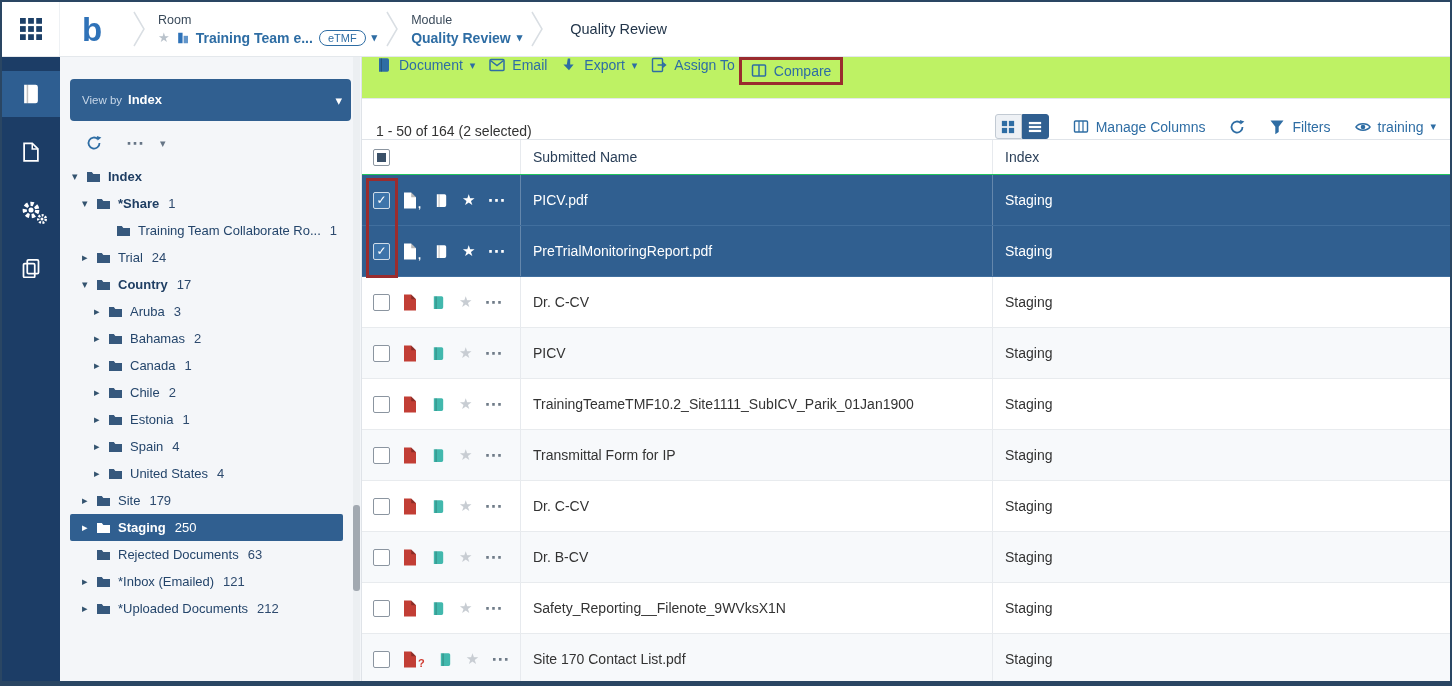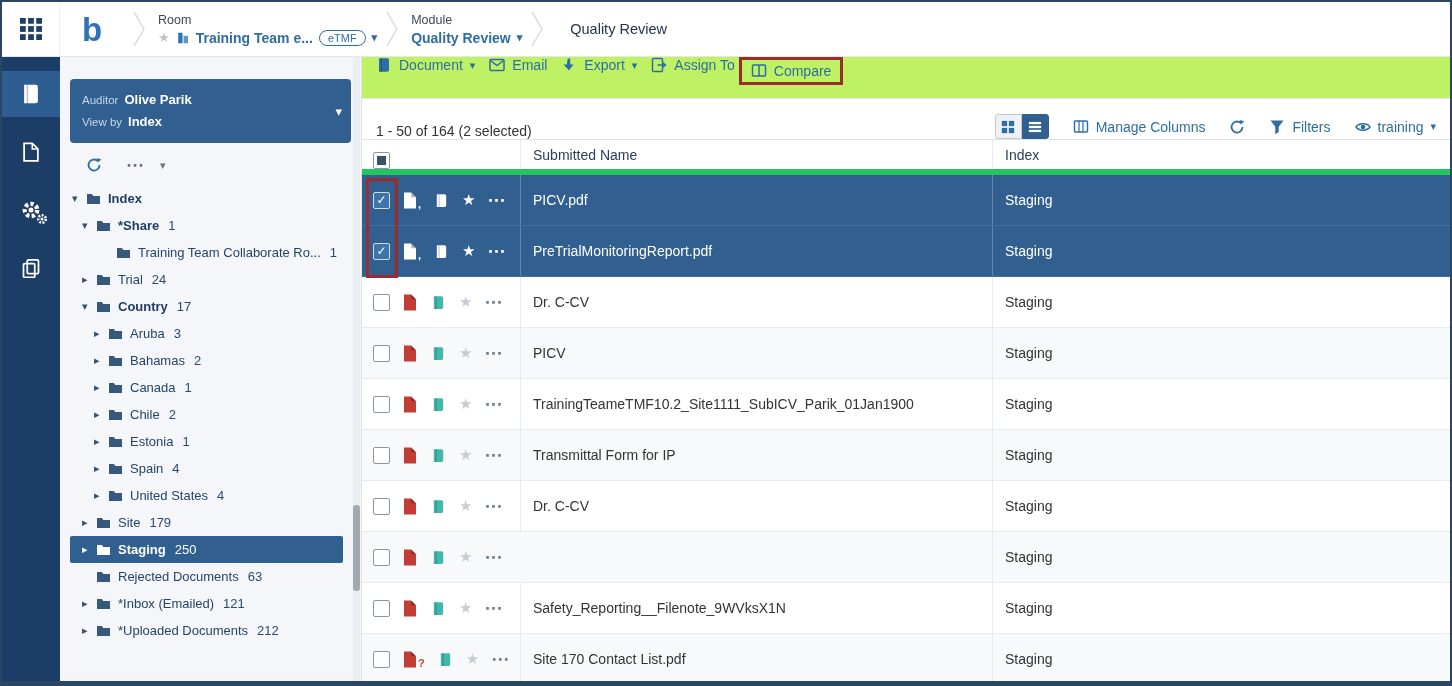--- a/index.html
+++ b/index.html
@@ -72,21 +72,21 @@
 .listbar{height:41px;flex:0 0 41px;background:#fff;border-bottom:1px solid #e0e4e9;display:flex;align-items:flex-end;padding:0 14px}
 .count-text{font-size:14px;color:#333}
 .lb-right{margin-left:auto;display:flex;align-items:center;gap:24px}
 .seg{display:flex}
 .segbtn{width:27px;height:25px;display:flex;align-items:center;justify-content:center;border:1px solid #c2cad3;background:#eef1f5;color:#2e6da4}
 .segbtn:first-child{border-radius:3px 0 0 3px}
 .segbtn.active{background:#305f90;border-color:#305f90;color:#fff;border-radius:0 3px 3px 0}
 .lbbtn{display:flex;align-items:center;gap:7px;color:#2e6da4;font-size:14px;white-space:nowrap}
 
 
-.thead{height:35px;flex:0 0 35px;background:#fff;border-bottom:6px solid #22c55e;position:relative;display:flex;align-items:flex-end;padding-left:11px}
+.thead{height:35px;flex:0 0 35px;background:#fff;border-bottom:1px solid #22c55e;position:relative;display:flex;align-items:center;padding-left:11px}
 .hcell{position:absolute;top:0;bottom:0;display:flex;align-items:center;font-size:14px;color:#2a3f58;border-left:1px solid #e7eaee;padding-left:12px}
 .hname{left:158px;width:472px}
 .hidx{left:630px;right:0}
 .cbx{width:17px;height:17px;flex:0 0 17px;border:1px solid #8b95a0;border-radius:2px;background:#fff;display:flex;align-items:center;justify-content:center;font-size:12px;line-height:1}
 .cbx.indet::after{content:"";width:9px;height:9px;background:#3a5068}
 .rows{flex:1;overflow:hidden}
 .row{height:51px;display:flex;align-items:center;position:relative;padding-left:11px;border-bottom:1px solid #e8ebee;background:#fff;font-size:14px;color:#333}
 .row.alt{background:#f7f9fb}
 .row.sel{background:#305f90;color:#fff;border-bottom-color:#416f9e}
 .row.sel .cbx{background:#3d74aa;border-color:#cfdce8;color:#fff}
@@ -276,21 +276,20 @@
       </div>
       <div class="rail-item">
           <svg class="i20">
             <use href="#sym-copy"></use>
           </svg>
         </div>
     </nav>
 
     <aside class="panel">
       <div class="infobox">
-        <div class="inforow"><span class="lbl">Auditor</span><span class="val">Olive Parik</span></div>
         <div class="inforow"><span class="lbl">View by</span><span class="val">Index</span></div>
         <span class="ib-caret">▾</span>
       </div>
 
       <div class="searchrow">
         <span class="srch-refresh">
             <svg class="i16">
               <use href="#sym-refresh"></use>
             </svg>
           </span>
@@ -675,20 +674,21 @@
               </svg>
               <i class="mark"></i>
             </span>
           <span class="ricon book">
               <svg width="15" height="15" viewBox="0 0 16 16">
                 <use href="#sym-book"></use>
               </svg>
             </span>
           <span class="rstar">★</span>
           <span class="rmore">⋯</span>
+          <span class="cell name">Dr. B-CV</span>
           <span class="cell idx">Staging</span>
         </div>
 
         <div class="row">
           <span class="cbx"></span>
           <span class="ricon pdf">
               <svg width="14" height="17">
                 <use href="#sym-pdf"></use>
               </svg>
               <i class="mark"></i>

